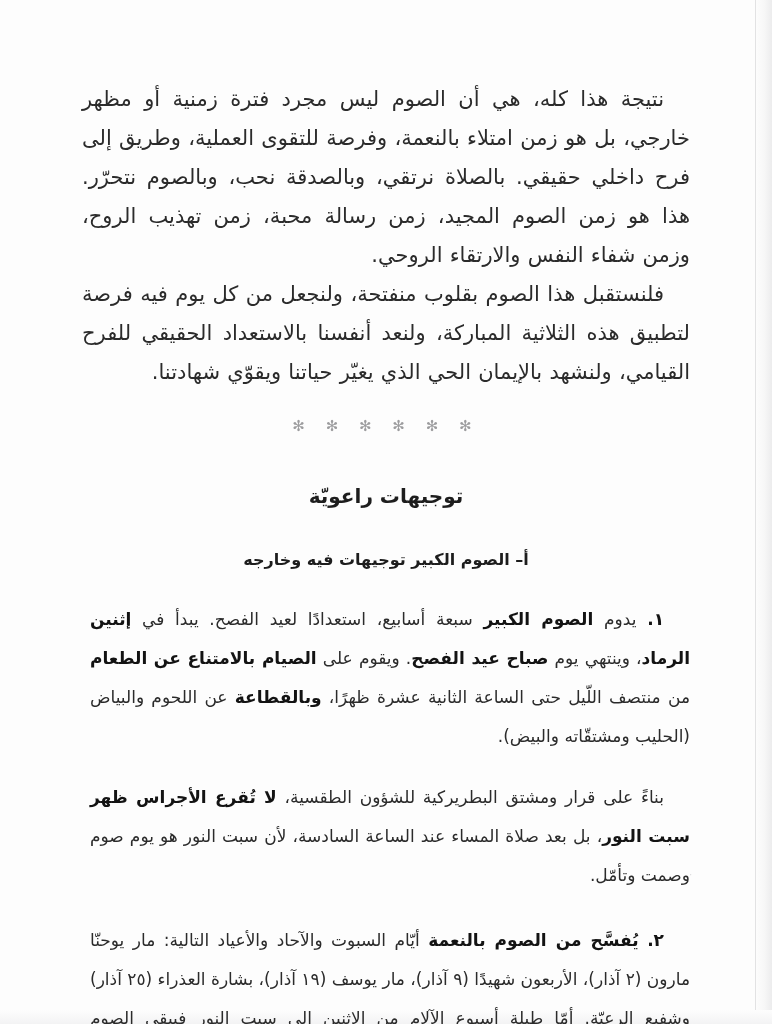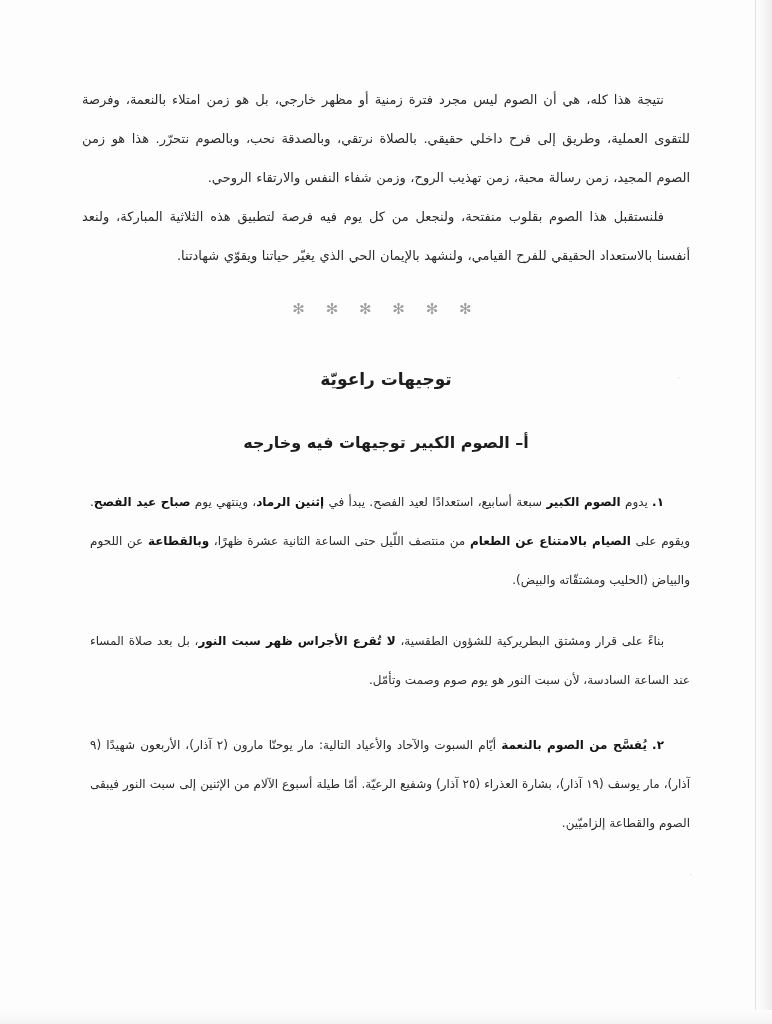--- a/index.html
+++ b/index.html
@@ -53,21 +53,21 @@
     top: 80px;
     right: 82px;
     left: 82px;
     direction: rtl;
     text-align: justify;
     text-align-last: right;
   }
 
   p.body-par {
     margin: 0 0 0 0;
-    font-size: 13px;
+    font-size: 21px;
     line-height: 39px;
     text-indent: 26px;
     text-align: justify;
     text-align-last: right;
     word-spacing: 0.5px;
     color: #2b2b2b;
   }
 
   .separator {
     margin: 24px 0 0 0;
@@ -78,41 +78,41 @@
     color: #9c9c9e;
     line-height: 20px;
     text-indent: 0;
     direction: ltr;
   }
 
   .heading-main {
     margin: 46px 0 0 0;
     text-align: center;
     text-align-last: center;
-    font-size: 17px;
+    font-size: 20px;
     font-weight: bold;
     color: #1d1d1d;
     text-indent: 0;
     line-height: 28px;
   }
 
   .heading-sub {
     margin: 36px 0 0 0;
     text-align: center;
     text-align-last: center;
     font-size: 16px;
     font-weight: bold;
     color: #1d1d1d;
     text-indent: 0;
     line-height: 28px;
   }
 
   .section-par {
     margin: 26px 0 0 8px;
-    font-size: 12px;
+    font-size: 17px;
     line-height: 39px;
     text-align: justify;
     text-align-last: right;
     text-indent: 10px;
     color: #2b2b2b;
   }
 
   .section-par.indented {
     text-indent: 26px;
   }

